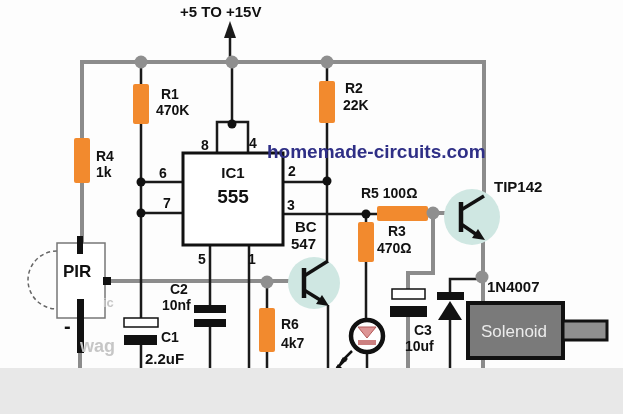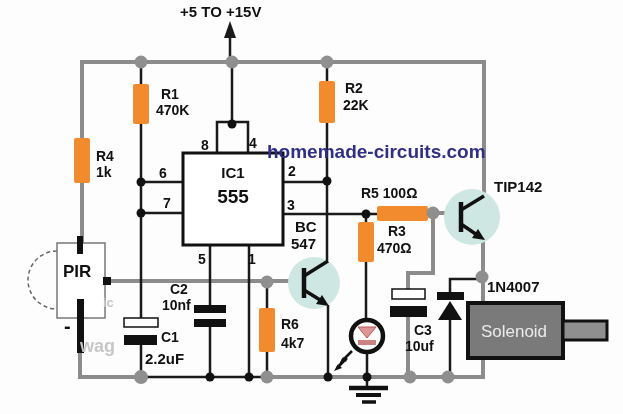--- a/index.html
+++ b/index.html
@@ -1,16 +1,16 @@
 <!DOCTYPE html>
 <html><head>
 <meta charset="utf-8">
 <style>
   html,body{margin:0;padding:0;background:#e8e8e8;}
-  .stage{position:relative;width:623px;height:414px;background:#fdfdfd;overflow:hidden;
+  .stage{position:relative;width:623px;height:368px;background:#fdfdfd;overflow:hidden;
          font-family:"Liberation Sans",sans-serif;text-align:right;}
   svg{position:absolute;left:0;top:0;}
   text{fill:#111;font-family:"Liberation Sans",sans-serif;}
   .lbl{font-size:14px;font-weight:bold;}
   .pin{font-size:14px;font-weight:bold;text-anchor:middle;}
   .wm{fill:#2f2f86;font-size:19px;font-weight:bold;}
   .wm-faint{fill:#c6c6c6;font-weight:bold;}
   .white-txt{fill:#ebebeb;font-size:17px;text-anchor:middle;}
 </style>
 </head>

